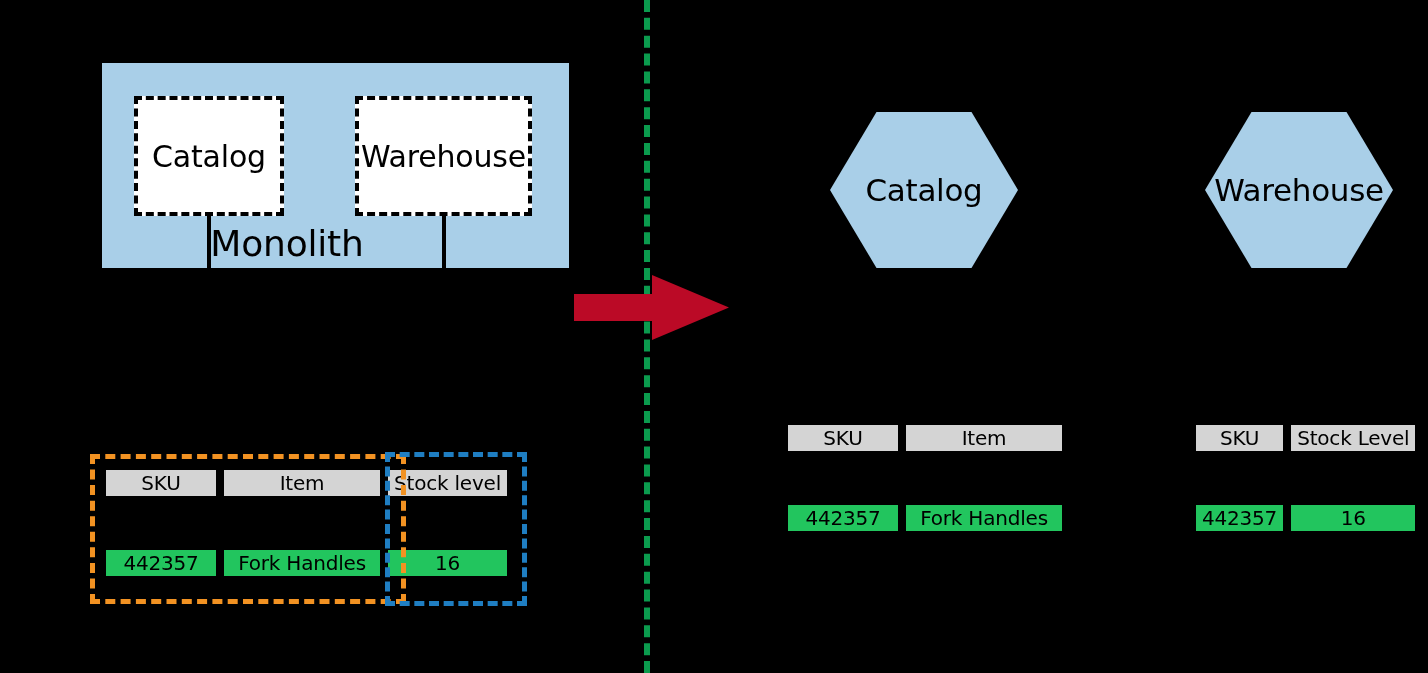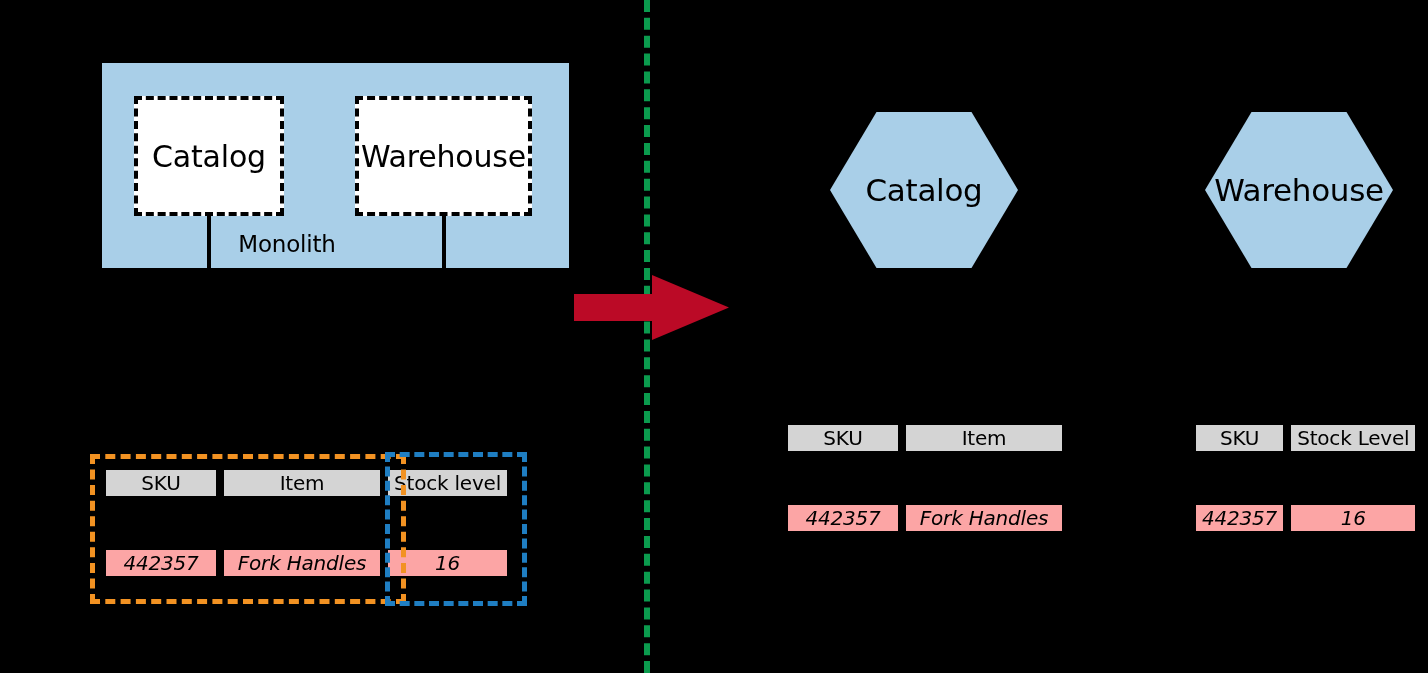--- a/index.html
+++ b/index.html
@@ -27,21 +27,21 @@
     width: 467px;
     height: 205px;
     background: #a9cfe8;
     box-sizing: border-box;
   }
   #monolith-label {
     left: 58px;
     top: 225px;
     width: 370px;
     text-align: center;
-    font-size: 23px;
+    font-size: 36px;
     color: #000000;
     line-height: 38px;
     letter-spacing: -0.2px;
   }
   .dashed-module {
     background: #ffffff;
     border: 4px dashed #000000;
     box-sizing: border-box;
     display: flex;
     align-items: center;
@@ -125,21 +125,21 @@
     font-size: 20px;
     color: #000000;
     text-align: center;
     height: 30px;
     padding: 1px 6px;
     box-sizing: border-box;
     white-space: nowrap;
     letter-spacing: -0.2px;
   }
   .tbl td.hdr { background: #d4d4d4; }
-  .tbl td.val { background: #fca5a5; font-style: italic; }
+  .tbl td.val { background: #22c55e; }
   .tbl tr.spacer td {
     border: none;
     background: transparent;
     height: 50px;
     padding: 0;
   }
 
   
   #table-monolith { left: 56px; top: 468px; }
   #table-monolith .c-sku   { width: 114px; }

